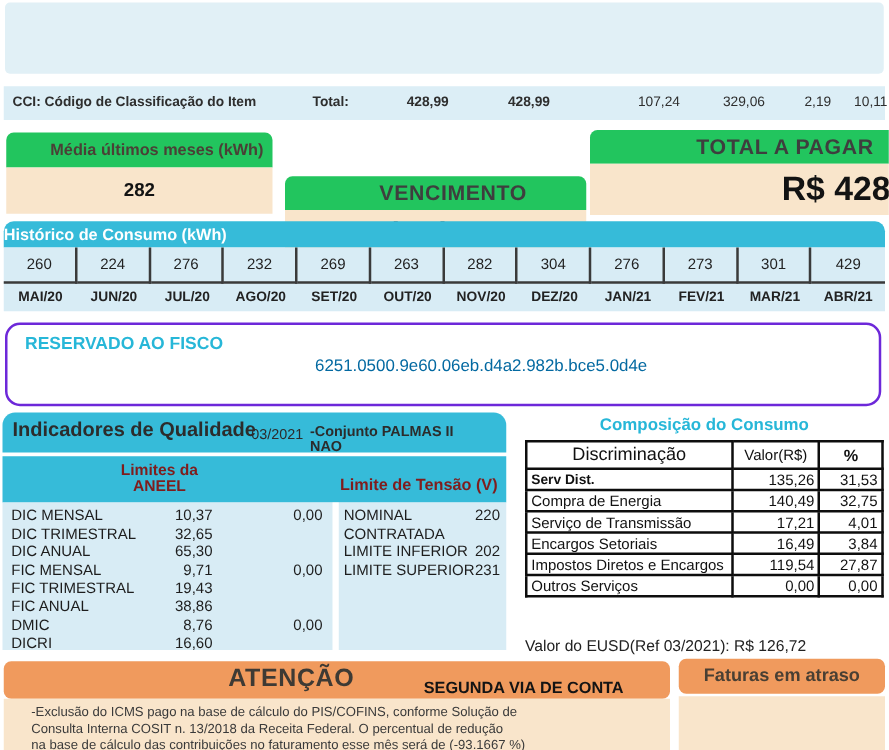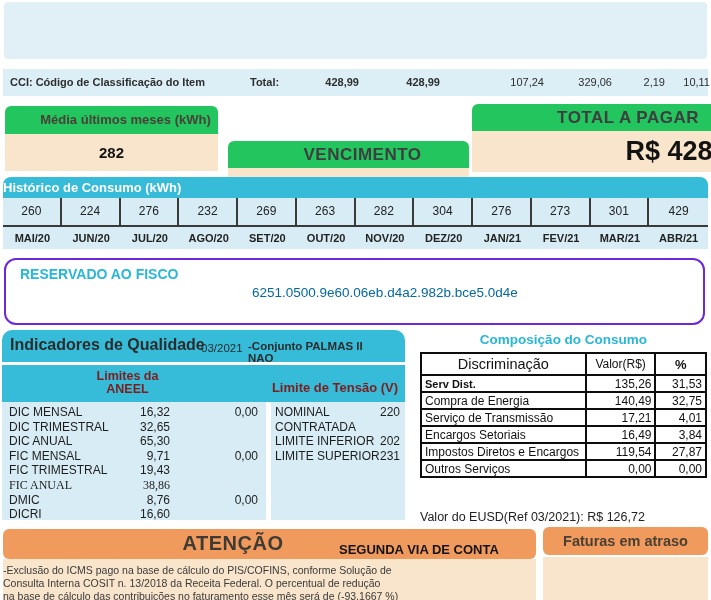--- a/index.html
+++ b/index.html
@@ -94,21 +94,21 @@
   .comp .c-num{text-align:right;}
   .comp .c-total{text-align:right;font-size:13.5px;}
   .eusd{left:420px;top:510px;font-size:12.5px;color:#222;}
 
   
   .aten{left:3px;top:529px;width:533px;height:30px;background:#f09a5d;border-radius:6px;}
   .aten-title{position:absolute;left:0;top:3px;width:460px;text-align:center;
     font-size:20px;font-weight:bold;color:#3e3a34;letter-spacing:.5px;}
   .aten-sub{position:absolute;left:336px;top:13px;font-size:13px;font-weight:bold;color:#141414;}
   .aten-body{left:3px;top:559px;width:533px;height:41px;background:#f9e5cb;}
-  .aten-line{margin:0;padding:0 0 0 0;font-size:10.5px;line-height:13px;color:#3a3a3a;}
+  .aten-line{margin:0;padding:0 0 0 22px;font-size:10.5px;line-height:13px;color:#3a3a3a;}
   .aten-body .inner{padding-top:5px;}
 
   
   .over-head{left:543px;top:527px;width:165px;height:28px;line-height:28px;background:#f09a5d;
     border-radius:6px;text-align:center;font-size:14.5px;font-weight:bold;color:#493f33;}
   .over-body{left:543px;top:557px;width:165px;height:43px;background:#f9e5cb;}
 </style>
 </head>
 <body>
 
@@ -206,21 +206,21 @@
   <div class="q-sep"></div>
   <div class="q-heads">
     <span class="q-h q-h-lim">Limites da ANEEL</span>
     <span class="q-h q-h-apu">Apurado</span>
     <span class="q-h q-h-ten">Limite de Tensão (V)</span>
   </div>
   <div class="q-body">
     <div class="q-gap"></div>
   <div class="q-row" style="top: 3px;">
         <span class="q-name">DIC MENSAL</span>
-        <span class="q-lim">16,32</span>
+        <span class="q-lim">10,37</span>
         <span class="q-apu">0,00</span>
         <span class="q-tlabel">NOMINAL</span>
         <span class="q-tval">220</span>
       </div>
       <div class="q-row" style="top: 17.6px;">
         <span class="q-name">DIC TRIMESTRAL</span>
         <span class="q-lim">32,65</span>
         <span class="q-tlabel">CONTRATADA</span>
       </div>
       <div class="q-row" style="top: 32.2px;">
@@ -233,21 +233,21 @@
         <span class="q-name">FIC MENSAL</span>
         <span class="q-lim">9,71</span>
         <span class="q-apu">0,00</span>
         <span class="q-tlabel">LIMITE SUPERIOR</span>
         <span class="q-tval">231</span>
       </div>
       <div class="q-row" style="top: 61.4px;">
         <span class="q-name">FIC TRIMESTRAL</span>
         <span class="q-lim">19,43</span>
       </div>
-      <div class="q-row" style="top: 76px; font-family: Liberation Serif, serif;">
+      <div class="q-row" style="top: 76px;">
         <span class="q-name">FIC ANUAL</span>
         <span class="q-lim">38,86</span>
       </div>
       <div class="q-row" style="top: 90.6px;">
         <span class="q-name">DMIC</span>
         <span class="q-lim">8,76</span>
         <span class="q-apu">0,00</span>
       </div>
       <div class="q-row" style="top: 105.2px;">
         <span class="q-name">DICRI</span>

